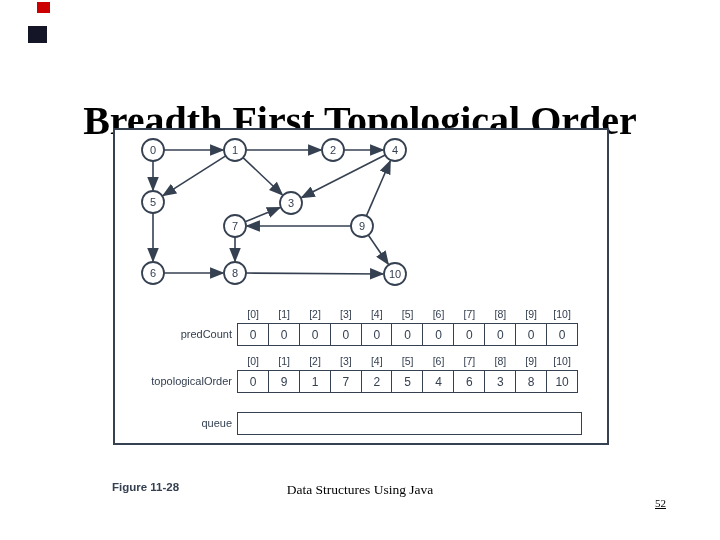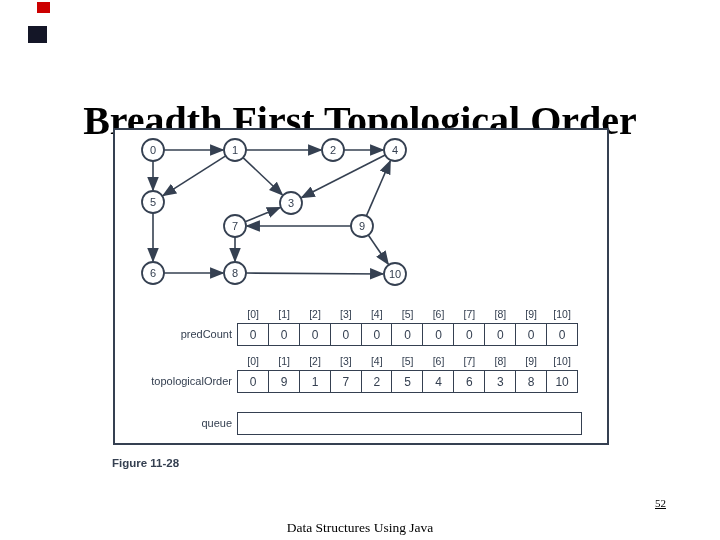--- a/index.html
+++ b/index.html
@@ -20,24 +20,24 @@
   .idx { width:32.4px; margin-left:-1.5px; text-align:center; font-size:10.5px;
          color:var(--ink); line-height:13px; box-sizing:border-box; }
   .idx:first-child { margin-left:0; }
   .cell-row { display:flex; }
   .cell { width:32.4px; height:23px; margin-left:-1.5px; border:1.5px solid var(--ink);
           box-sizing:border-box; background:#fff; display:flex; align-items:center;
           justify-content:center; font-size:12px; color:var(--ink); }
   .cell:first-child { margin-left:0; }
   .queue-box { width:345px; height:23px; border:1.5px solid var(--ink); box-sizing:border-box; background:#fff; }
   .caption { position:absolute; left:112px; top:456px; width:508px; display:flex; color:var(--ink); }
-  .caption-label { font-weight:bold; font-size:11.5px; white-space:nowrap; margin-right:12px; line-height:14px; }
+  .caption-label { font-weight:bold; font-size:11.5px; white-space:nowrap; margin-right:12px; line-height:14px;margin-top:24px; }
   .caption-body { font-size:11.5px; line-height:14px; }
   .caption-body .mono { font-family:"Liberation Mono",monospace; font-size:10.5px; }
-  .footer-title { position:absolute; top:520px; left:0; width:720px; text-align:center;
+  .footer-title { position:absolute; top:482px; left:0; width:720px; text-align:center;
                   font-family:"Liberation Serif",serif; font-size:13.5px; color:#000; }
   .page-num { position:absolute; top:497px; right:54px; font-family:"Liberation Serif",serif;
               font-size:11px; color:#000;text-decoration:underline; }
 </style>
 </head>
 <body>
 
 <div class="mark-red" id="mark-red" style="background: rgb(204, 0, 0);"></div>
 <div class="mark-dark" id="mark-dark" style="background: rgb(20, 22, 39);"></div>
 

